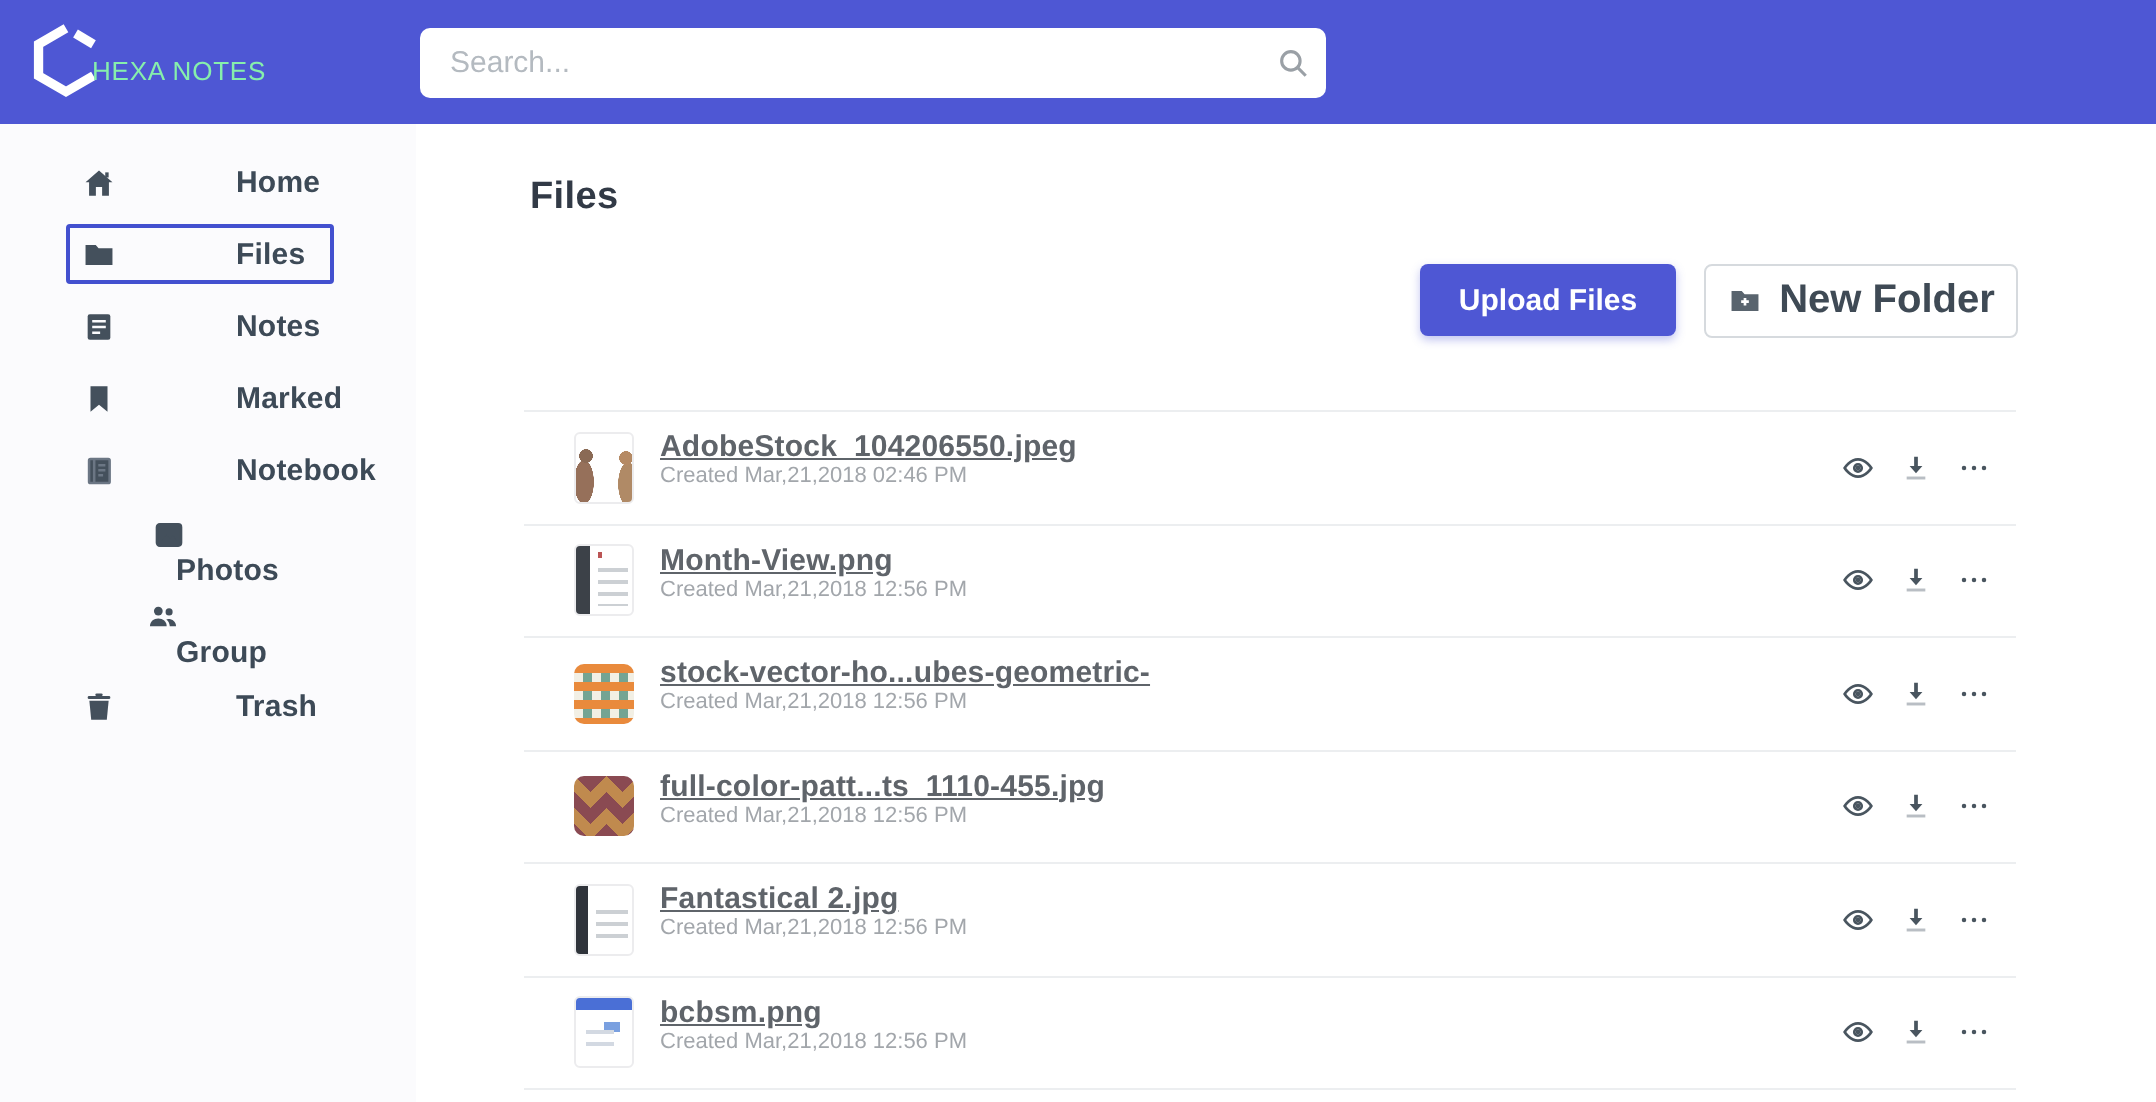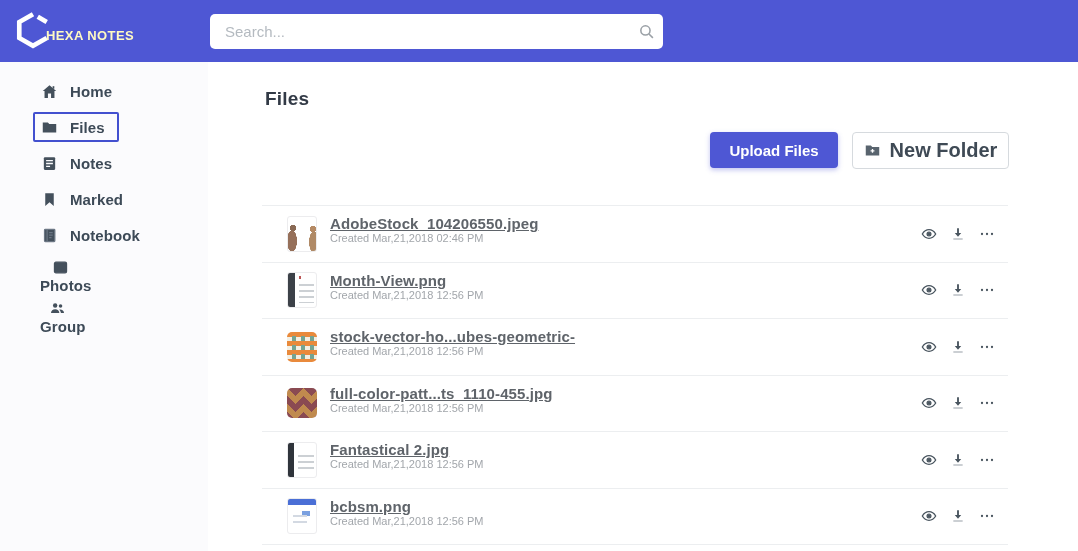--- a/index.html
+++ b/index.html
@@ -4,39 +4,39 @@
 <style>
   * { margin:0; padding:0; box-sizing:border-box; }
   html,body { width:1078px; height:551px; overflow:hidden;
     font-family:"Liberation Sans", sans-serif; background:#fff; }
 
   
   .header { position:absolute; left:0; top:0; width:1078px; height:62px;
     background:#4e57d4; z-index:5; }
   .brand { position:absolute; left:14px; top:10px; display:flex; align-items:center; }
   .brand svg { width:38px; height:40px; }
-  .brand-name { color:#fef9c3; font-size:13px; font-weight:bold; letter-spacing:.4px;
+  .brand-name { color:#86efac; font-size:13px; font-weight:normal; letter-spacing:.4px;
     margin-left:-6px; margin-top:10px; }
   .searchwrap { position:absolute; left:210px; top:14px; width:453px; height:35px;
     background:#fff; border-radius:5px; display:flex; align-items:center; }
   .searchwrap input { flex:1; border:none; outline:none; background:transparent;
     font-size:15px; color:#3b82f6; padding:0 8px 0 15px;
     font-family:"Liberation Sans", sans-serif; }
   .searchwrap input::placeholder { color:#b4bac0; }
   .search-ico { width:34px; display:flex; justify-content:center; cursor:pointer; }
 
   
   .sidebar { position:absolute; left:0; top:62px; width:208px; height:489px;
     background:#fbfbfd; padding-top:11px; }
   .sideitem { display:flex; align-items:center; height:36px; margin-left:40px;
     width:fit-content; cursor:pointer; color:#3d4a57; }
   .sideitem .ico { width:19px; height:19px; display:flex; align-items:center;
     justify-content:center; margin-right:11px; }
   .sideitem .ico svg { width:17px; height:17px; fill:#44505c; }
-  .sideitem .lbl { font-size:15px; font-weight:bold; letter-spacing:.1px; }
+  .sideitem .lbl { font-size:15px; font-weight:bold; letter-spacing:.1px;margin-left:48px; }
   .sideitem.active { border:2px solid #4350cf; border-radius:2px; height:30px;
     margin-left:33px; padding:0 12px 0 5px; margin-top:3px; margin-bottom:3px; }
   .sideitem.spaced { margin-top:5px;flex-direction:column; }
 
   
   .main { position:absolute; left:208px; top:62px; width:870px; height:489px; background:#fff; }
   .page-title { position:absolute; left:57px; top:26px; font-size:19px;
     font-weight:bold; color:#323a46; letter-spacing:.2px; }
   .btnrow { position:absolute; left:0; top:70px; width:802px; }
   .btn-upload { position:absolute; left:502px; top:0; width:128px; height:36px;
@@ -184,20 +184,30 @@
       <span class="ico">
         <svg viewBox="0 0 24 24">
           <circle cx="8.7" cy="7.8" r="3.1"></circle>
           <circle cx="16.3" cy="8.4" r="2.5"></circle>
           <path d="M2.8 18.5c0-3.3 2.6-5.4 5.9-5.4s5.9 2.1 5.9 5.4z"></path>
           <path d="M15.7 13.4c3 0 5.5 1.9 5.5 5.1h-4.4c-.2-2.1-1-3.8-2.5-4.8z"></path>
         </svg>
       </span>
       <span class="lbl">Group</span>
     </div>
+    <div class="sideitem">
+      <span class="ico">
+        <svg viewBox="0 0 24 24">
+          <path d="M5.2 7.5h13.6L17.5 21h-11z"></path>
+          <rect x="4" y="4.3" width="16" height="2.1" rx="1"></rect>
+          <rect x="9.4" y="2.4" width="5.2" height="2" rx="1"></rect>
+        </svg>
+      </span>
+      <span class="lbl">Trash</span>
+    </div>
   </div>
 
 <div class="main">
   <div class="page-title">Files</div>
   <div class="btnrow">
     <button class="btn-upload">Upload Files</button>
     <button class="btn-newfolder">
       <svg viewBox="0 0 24 24">
         <path d="M2.5 5h7.2l2 2.2h9.8V19H2.5z"></path>
         <path d="M12 9.8v5.4 M9.3 12.5h5.4" stroke="#fff" stroke-width="1.9" fill="none"></path>

